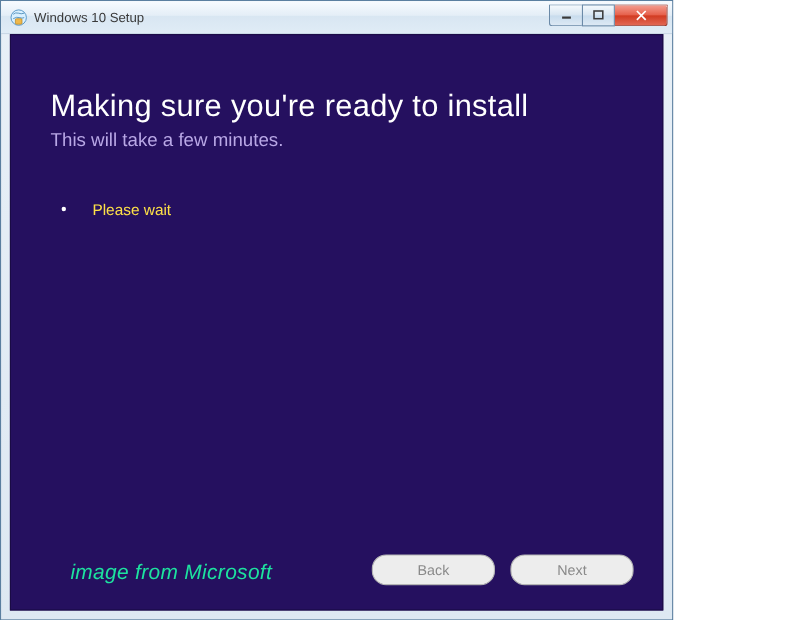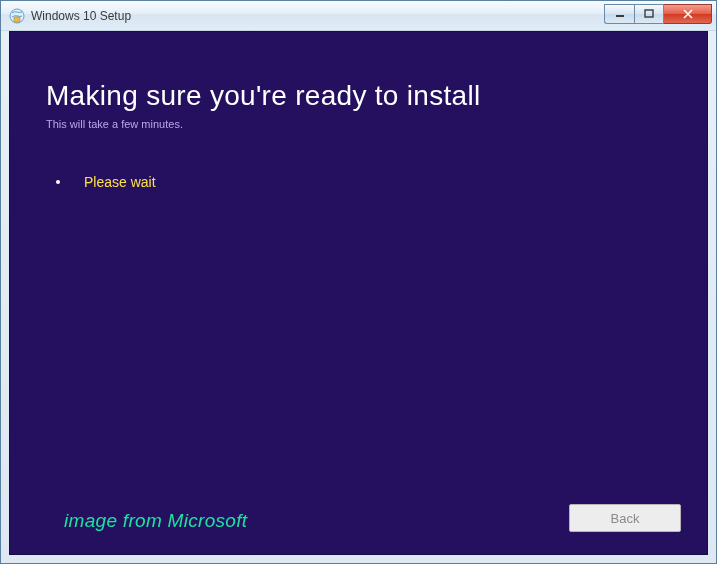--- a/index.html
+++ b/index.html
@@ -4,21 +4,21 @@
 <style>
   * { margin: 0; padding: 0; box-sizing: border-box; }
   body {
     width: 717px;
     height: 564px;
     font-family: "Segoe UI", Tahoma, sans-serif;
     background: #fff;
     overflow: hidden;
   }
   .window {
-    width: 717px;
+    width: 612px;
     height: 564px;
     border: 1px solid #5a7fa0;
     background: linear-gradient(to bottom, #e8f0f7 0%, #dde8f2 100%);
     display: flex;
     flex-direction: column;
     position: relative;
   }
   .titlebar {
     height: 30px;
     padding: 0 4px 0 8px;
@@ -87,21 +87,21 @@
     color: #fff;
     flex: 1;
   }
   .heading {
     font-size: 28px;
     font-weight: 300;
     color: #ffffff;
     letter-spacing: 0.3px;
   }
   .subheading {
-    font-size: 11px;
+    font-size: 17px;
     color: #b9a8e6;
     margin-top: 6px;
   }
   .body-area {
     margin-top: 44px;
     padding-left: 10px;
   }
   .wait-line {
     display: flex;
     align-items: center;
@@ -141,20 +141,21 @@
     border: 1px solid #888;
     display: flex;
     align-items: center;
     justify-content: center;
     border-radius: 2px;
   }
   .nav-btn.disabled {
     color: #8a8a8a;
     background: #ededed;
     border-color: #b5b5b5;
+    border-radius: 13px;
   }
 </style>
 </head>
 <body>
 
 <div class="window">
 
   <div class="titlebar">
     <div class="titlebar-left">
       <span class="title-icon">
@@ -196,16 +197,17 @@
           <span class="bullet"></span>
           <span>Please wait</span>
         </div>
       </div>
     </div>
 
     <div class="watermark">image from Microsoft</div>
 
     <div class="footer">
       <div class="nav-btn disabled">Back</div>
+      <div class="nav-btn disabled">Next</div>
     </div>
   </div>
 
 </div>
 
 </body></html>

